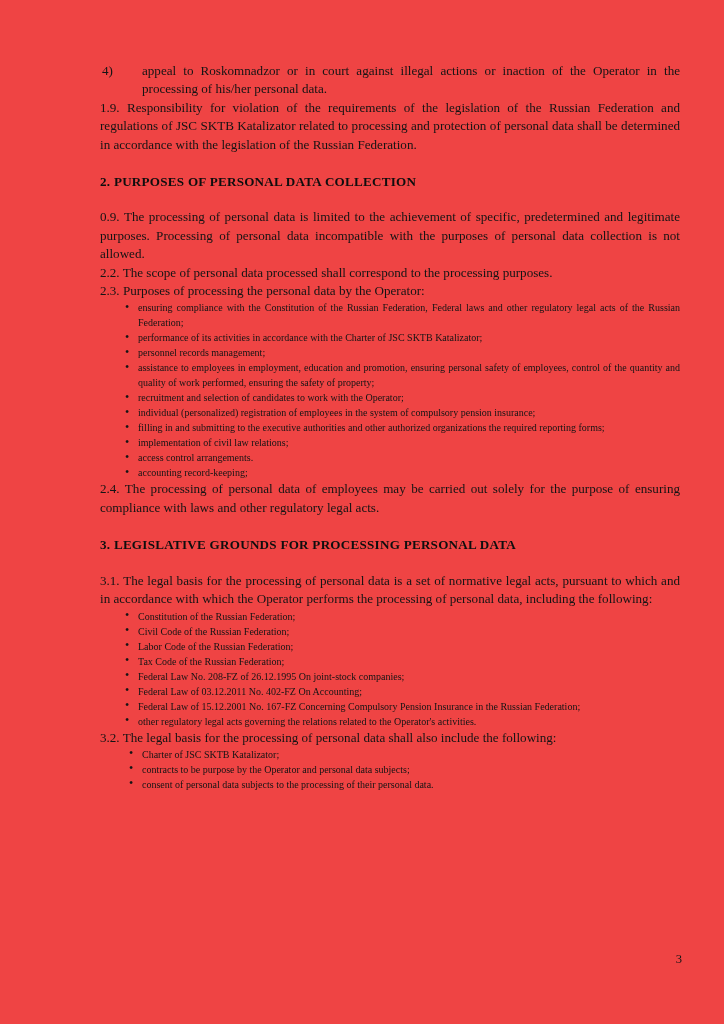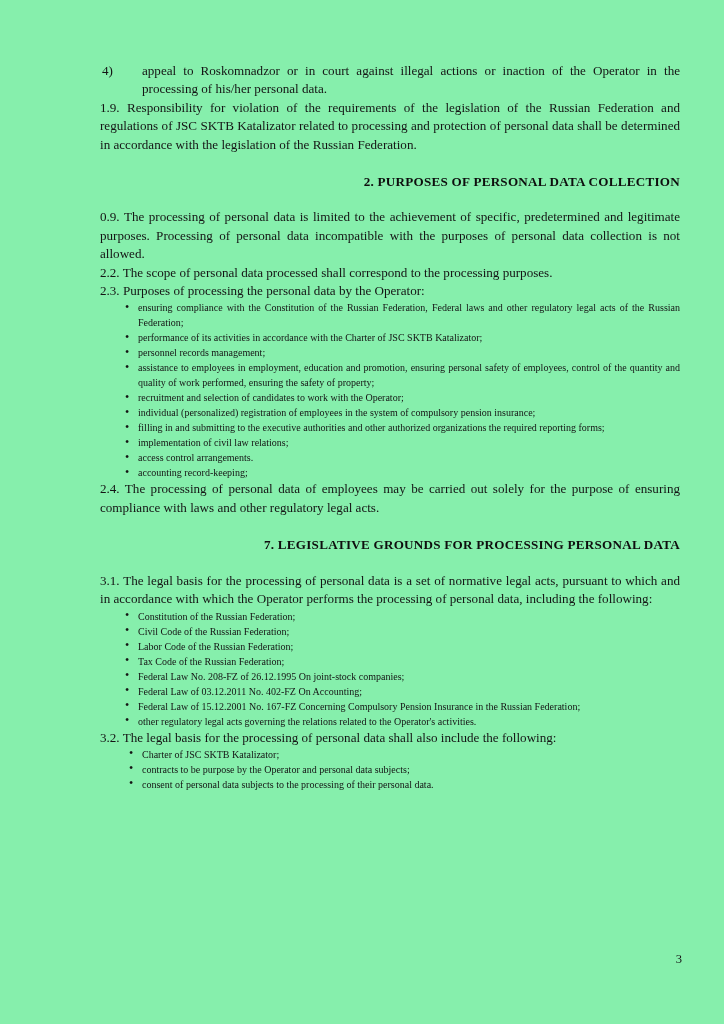--- a/index.html
+++ b/index.html
@@ -4,21 +4,21 @@
 <style>
   html, body {
     margin: 0;
     padding: 0;
     background: #ffffff;
   }
   .page {
     position: relative;
     width: 724px;
     height: 1024px;
-    background: #86efac;
+    background: #ef4444;
     font-family: "Liberation Serif", "DejaVu Serif", serif;
     color: #141414;
     overflow: hidden;
     box-sizing: border-box;
   }
   .content {
     position: absolute;
     left: 100px;
     top: 62px;
     width: 580px;
@@ -43,21 +43,21 @@
   }
   .numitem .marker {
     display: inline-block;
     width: 20px;
   }
   h2.heading {
     margin: 0;
     font-size: 13.1px;
     line-height: 18.4px;
     font-weight: bold;
-    text-align: right;
+    text-align: left;
     letter-spacing: 0.02em;
     color: #0e0e0e;
   }
   .spacer-md { height: 17px; }
   .spacer-lg { height: 19px; }
 
   ul.bullets {
     margin: 0;
     padding: 0;
     list-style: none;
@@ -131,21 +131,21 @@
       <li>filling in and submitting to the executive authorities and other authorized organizations the required reporting forms;</li>
       <li>implementation of civil law relations;</li>
       <li>access control arrangements.</li>
       <li>accounting record-keeping;</li>
     </ul>
 
     <p class="body">2.4. The processing of personal data of employees may be carried out solely for the purpose of ensuring compliance with laws and other regulatory legal acts.</p>
 
     <div class="spacer-lg"></div>
 
-    <h2 class="heading">7. LEGISLATIVE GROUNDS FOR PROCESSING PERSONAL DATA</h2>
+    <h2 class="heading">3. LEGISLATIVE GROUNDS FOR PROCESSING PERSONAL DATA</h2>
 
     <div class="spacer-md"></div>
 
     <p class="body">3.1. The legal basis for the processing of personal data is a set of normative legal acts, pursuant to which and in accordance with which the Operator performs the processing of personal data, including the following:</p>
 
     <ul class="bullets">
       <li>Constitution of the Russian Federation;</li>
       <li>Civil Code of the Russian Federation;</li>
       <li>Labor Code of the Russian Federation;</li>
       <li>Tax Code of the Russian Federation;</li>

